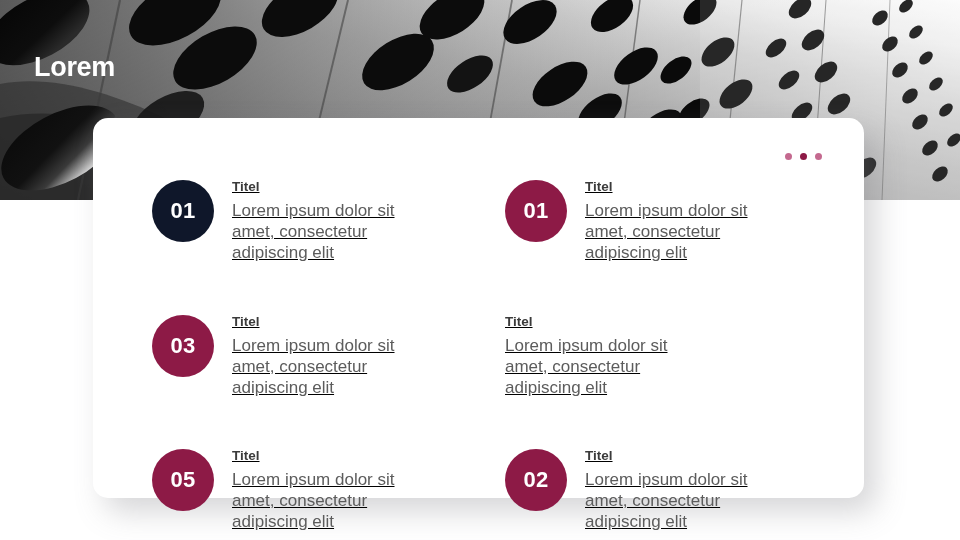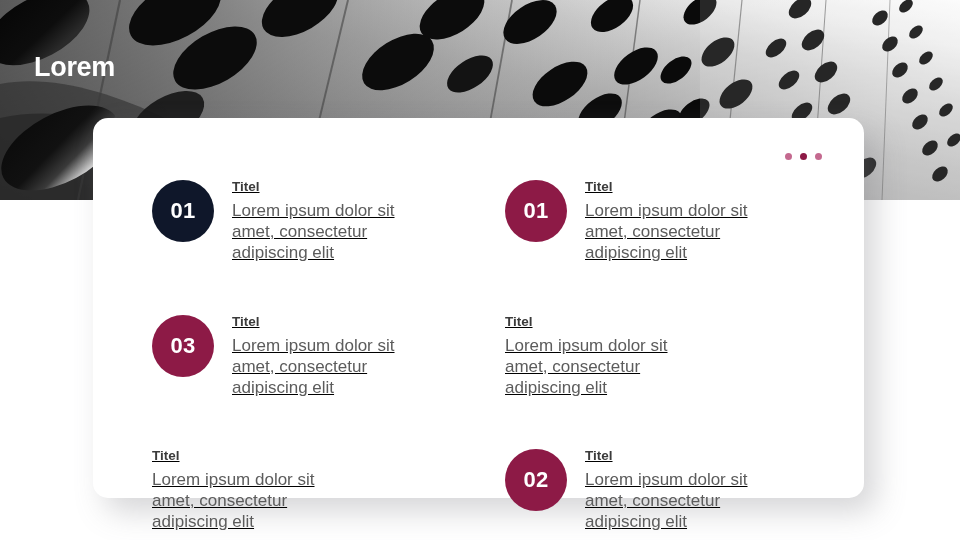--- a/index.html
+++ b/index.html
@@ -275,20 +275,21 @@
       </div>
 
       <div class="agenda-item">
         <div class="item-text">
           <div class="item-title">Titel</div>
           <div class="item-desc">Lorem ipsum dolor sit amet, consectetur adipiscing elit</div>
         </div>
       </div>
 
       <div class="agenda-item">
+        <div class="num-badge" style="background:#8d1a46">05</div>
         <div class="item-text">
           <div class="item-title">Titel</div>
           <div class="item-desc">Lorem ipsum dolor sit amet, consectetur adipiscing elit</div>
         </div>
       </div>
 
       <div class="agenda-item">
         <div class="num-badge" style="background:#8d1a46">02</div>
         <div class="item-text">
           <div class="item-title">Titel</div>

